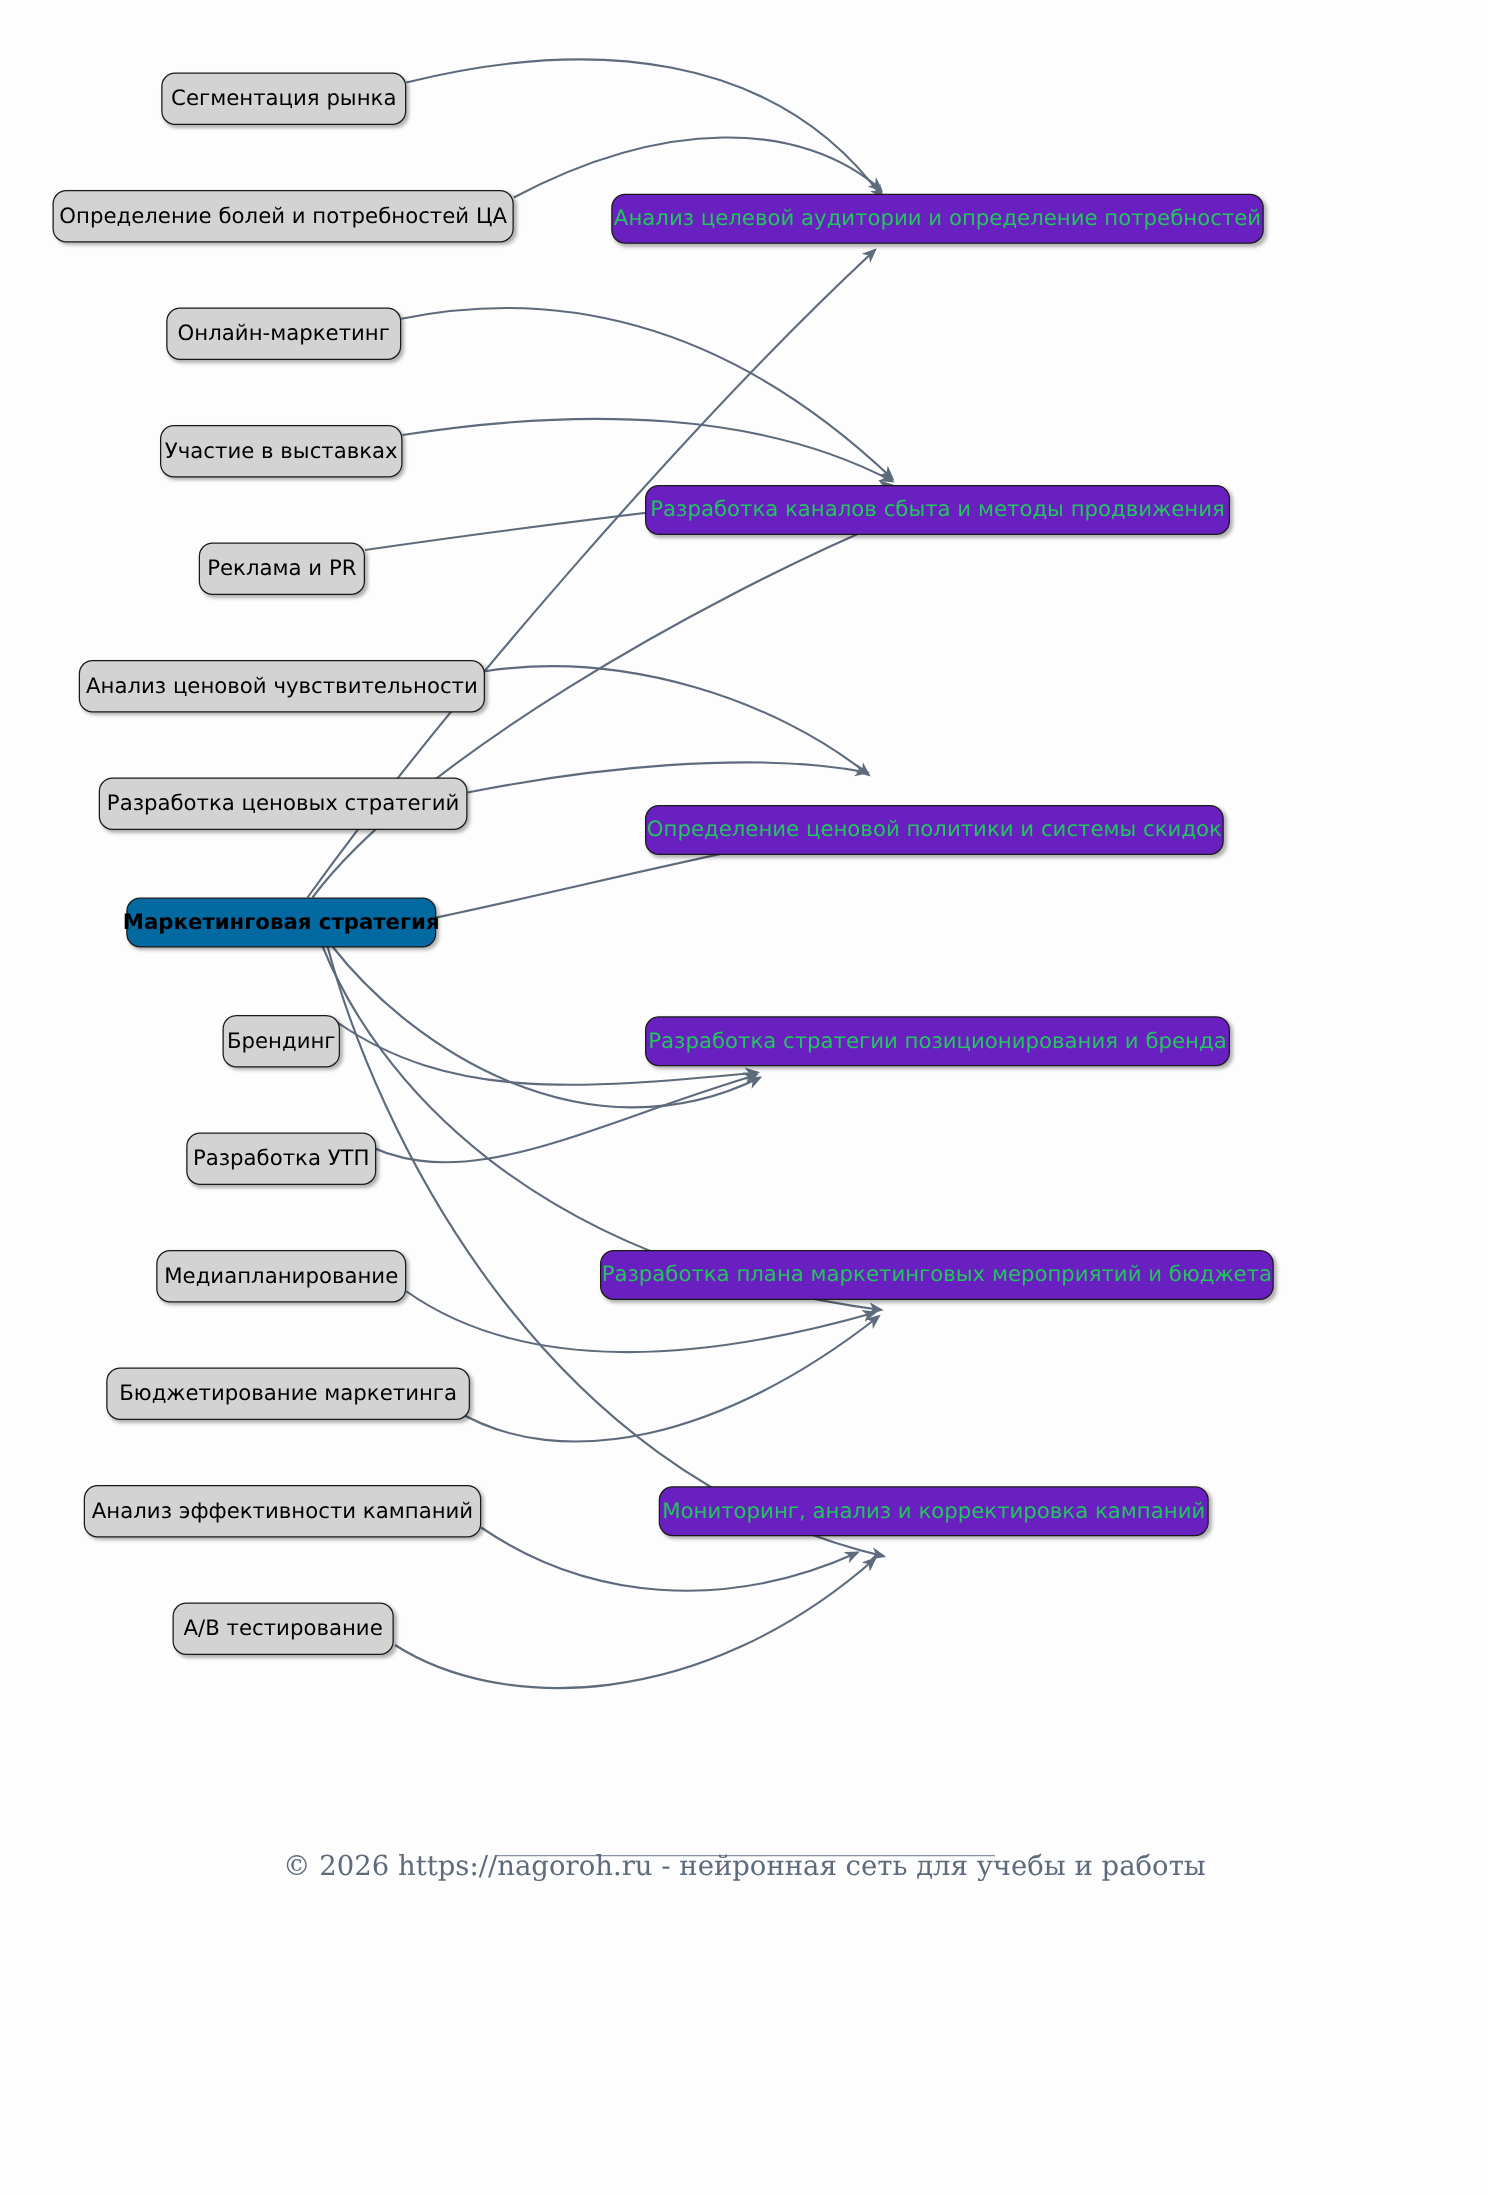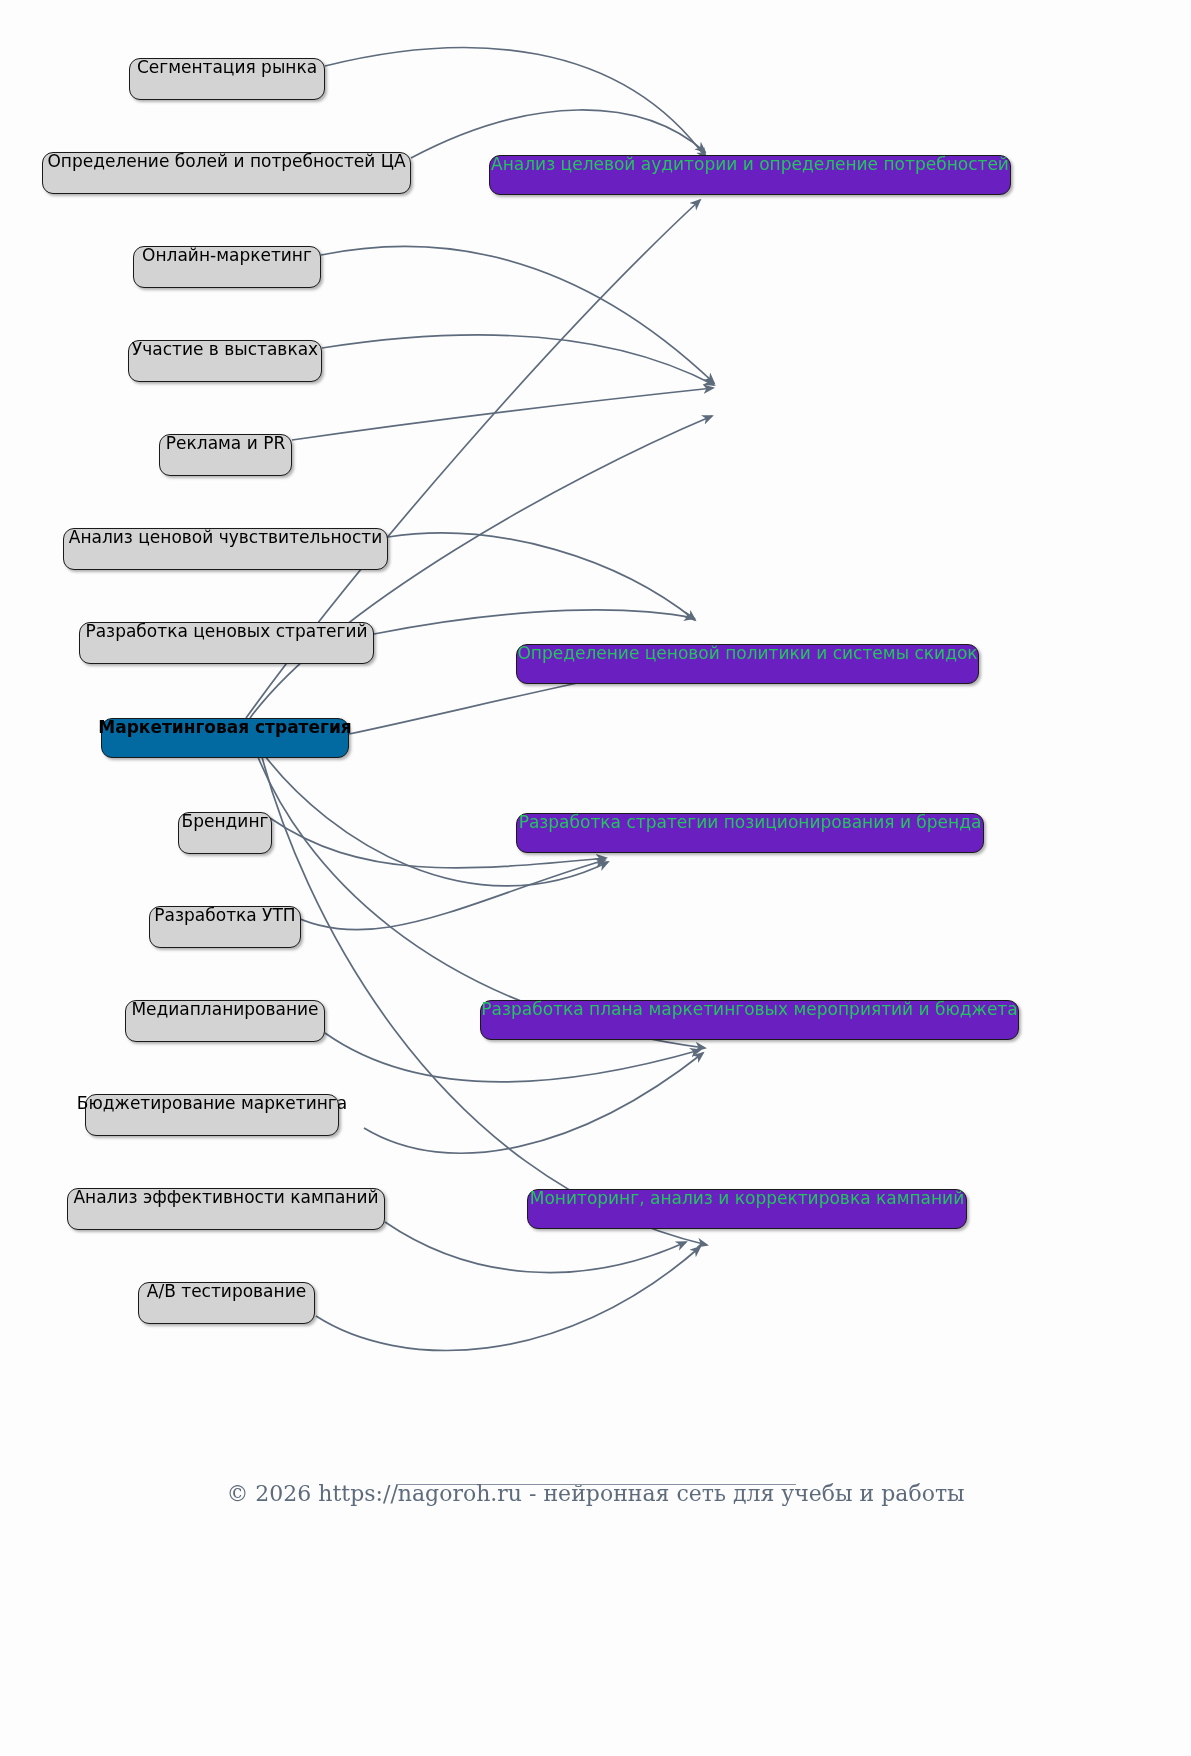--- a/index.html
+++ b/index.html
@@ -8,21 +8,21 @@
     background:#fdfdfd;
     font-family:"DejaVu Sans","Liberation Sans",sans-serif;
     position:relative;overflow:hidden;
   }
   #canvas{position:absolute;inset:0;width:1191px;height:1756px;}
   #edges{position:absolute;left:0;top:0;width:1191px;height:1756px;}
 
   .node{
     position:absolute;
     box-sizing:border-box;
-    display:flex;justify-content:center;
+    display:flex;align-items:center;justify-content:center;
     border-radius:11px;
     border:1.3px solid #1a1a1a;
     box-shadow:2px 2px 3px rgba(0,0,0,0.30);
     white-space:nowrap;
     line-height:1;
     z-index:3;
   }
   .node .lbl{display:block;}
 
   .node.leaf{
@@ -163,36 +163,39 @@
   </div>
 
   <div class="node leaf" style="left:149px;top:906px;width:152px;">
     <span class="lbl">Разработка УТП</span>
   </div>
 
   <div class="node leaf" style="left:125px;top:1000px;width:200px;">
     <span class="lbl">Медиапланирование</span>
   </div>
 
-  <div class="node leaf" style="left:85px;top:1094px;width:254px;">
+  <div class="node leaf" style="left:85px;top:1094px;width:291px;">
     <span class="lbl">Бюджетирование маркетинга</span>
   </div>
 
   <div class="node leaf" style="left:67px;top:1188px;width:318px;">
     <span class="lbl">Анализ эффективности кампаний</span>
   </div>
 
   <div class="node leaf" style="left:138px;top:1282px;width:177px;">
     <span class="lbl">A/B тестирование</span>
   </div>
 
   <div class="node main" style="left:489px;top:155px;width:522px;">
     <span class="lbl">Анализ целевой аудитории и определение потребностей</span>
   </div>
 
+  <div class="node main" style="left:516px;top:388px;width:468px;">
+    <span class="lbl">Разработка каналов сбыта и методы продвижения</span>
+  </div>
 
   <div class="node main" style="left:516px;top:644px;width:463px;">
     <span class="lbl">Определение ценовой политики и системы скидок</span>
   </div>
 
   <div class="node main" style="left:516px;top:813px;width:468px;">
     <span class="lbl">Разработка стратегии позиционирования и бренда</span>
   </div>
 
   <div class="node main" style="left:480px;top:1000px;width:539px;">

